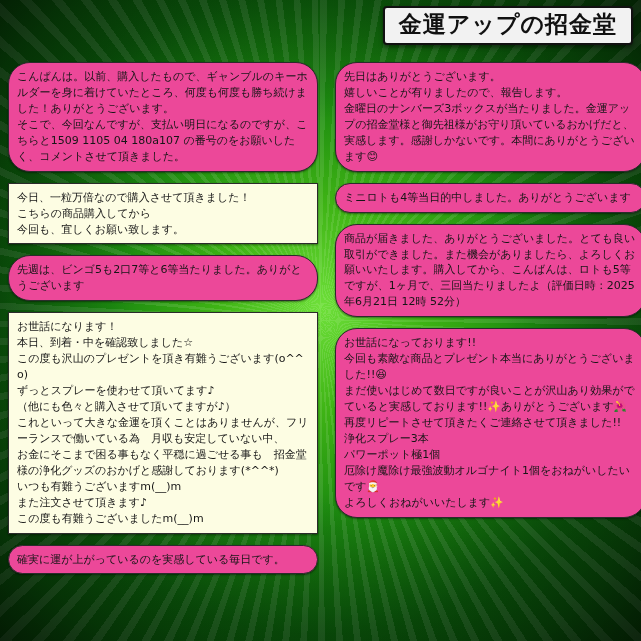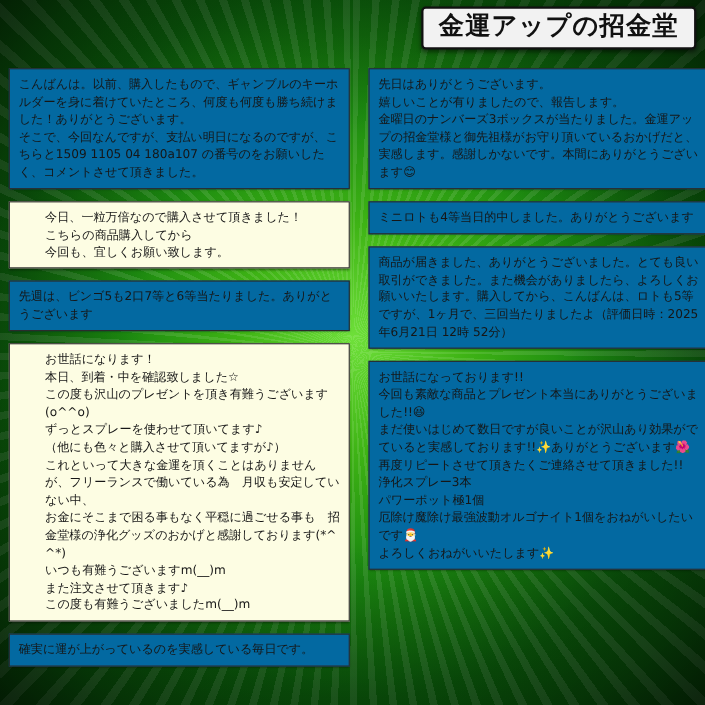--- a/index.html
+++ b/index.html
@@ -51,22 +51,22 @@
     border:1px solid #2b2b2b;
     padding:6px 8px;
     margin-bottom:11px;
     font-size:11px;
     line-height:1.45;
     color:#161616;
     box-shadow:0 1px 2px rgba(0,0,0,.45);
     white-space:pre-wrap;
     word-break:break-all;
   }
-  .white{background:#0369a1;}
-  .cream{background:#fdfde3;padding-left:32px;}
+  .white{background:#ec4899;border-radius:22px;}
+  .cream{background:#fdfde3;}
   .card p{margin:0;}
 </style>
 </head>
 <body>
 
 <div id="wrap">
   <div id="bg"></div>
   <div id="vignette"></div>
 
   <div id="header">

